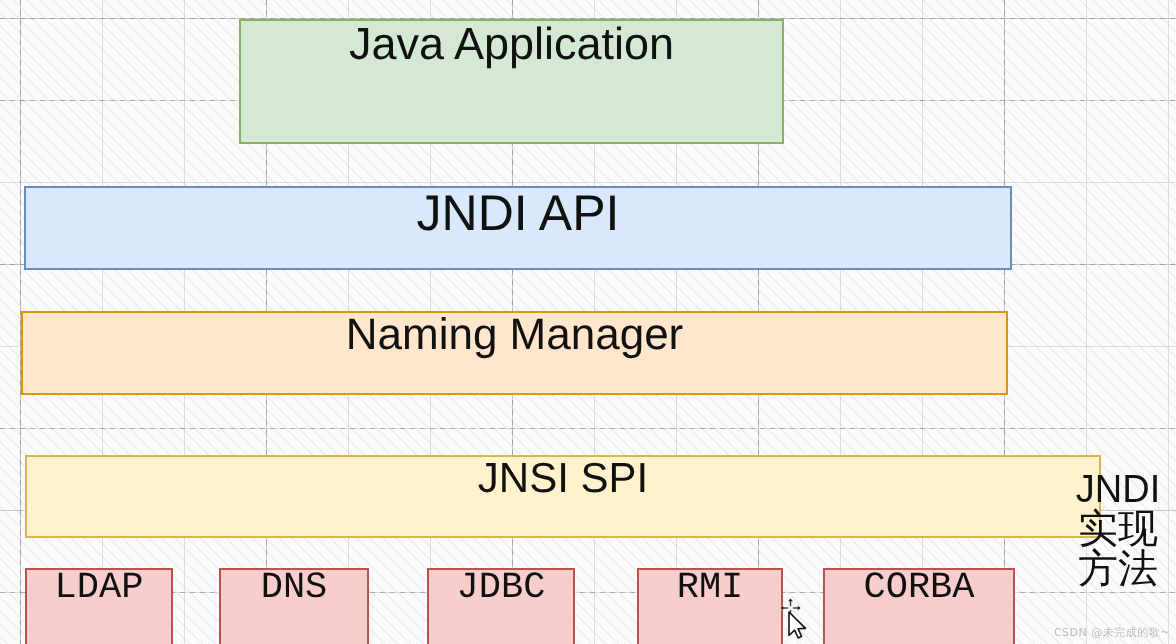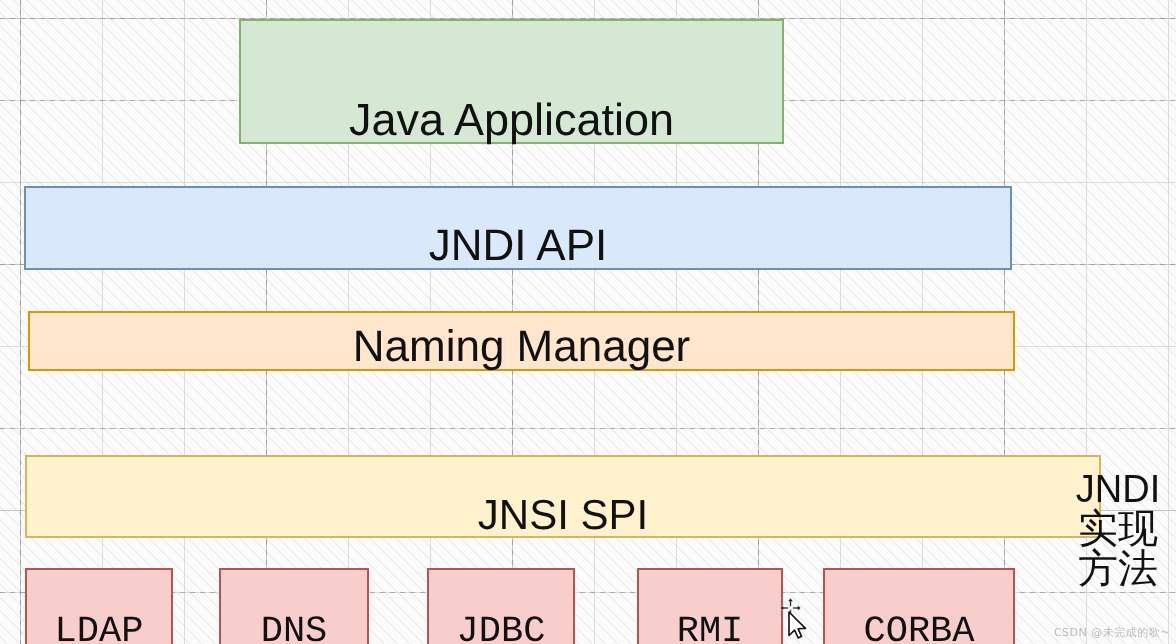--- a/index.html
+++ b/index.html
@@ -69,21 +69,21 @@
     width: 100%;
     background-image: repeating-linear-gradient(to right,
       rgba(130,130,130,0.55) 0px, rgba(130,130,130,0.55) 5px,
       rgba(0,0,0,0) 5px, rgba(0,0,0,0) 10px);
   }
 
   .node {
     position: absolute;
     box-sizing: border-box;
     display: flex;
-    align-items: flex-end;
+    align-items: flex-start;
     justify-content: center;
     border-style: solid;
     border-width: 2px;
     color: #111111;
     text-rendering: geometricPrecision;
     white-space: nowrap;
   }
   .node .label {
     display: block;
     line-height: 1;
@@ -94,25 +94,25 @@
     width: 545px; height: 125px;
     background: #d5e8d4;
     border-color: #82b366;
     font-size: 45px;
   }
   #node-jndi-api {
     left: 24px; top: 186px;
     width: 988px; height: 84px;
     background: #dae8fc;
     border-color: #6c8ebf;
-    font-size: 44px;
+    font-size: 50px;
   }
   #node-naming-manager {
-    left: 28px; top: 311px;
-    width: 987px; height: 60px;
+    left: 21px; top: 311px;
+    width: 987px; height: 84px;
     background: #ffe6cc;
     border-color: #d79b00;
     font-size: 44px;
   }
   #node-jnsi-spi {
     left: 25px; top: 455px;
     width: 1076px; height: 83px;
     background: #fff2cc;
     border-color: #d6b656;
     font-size: 42px;

